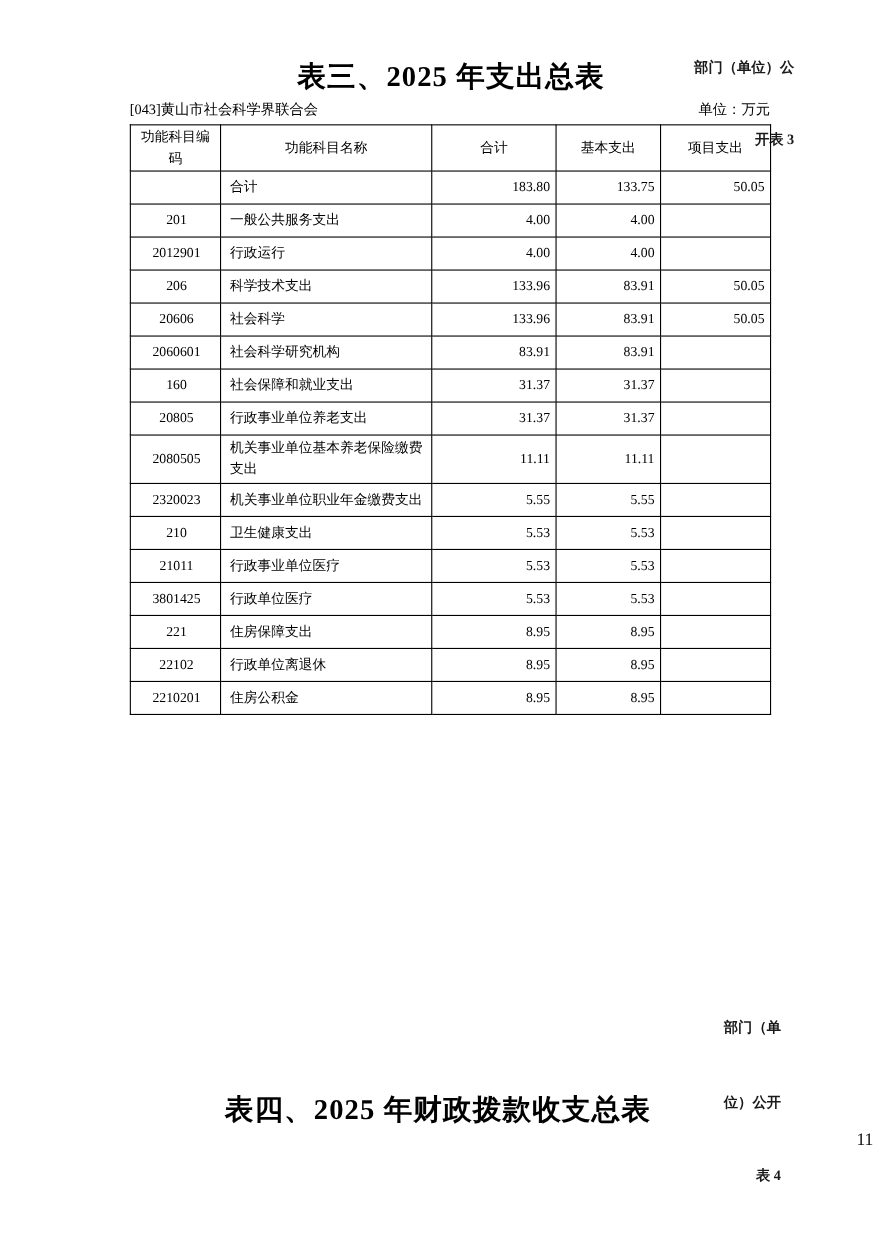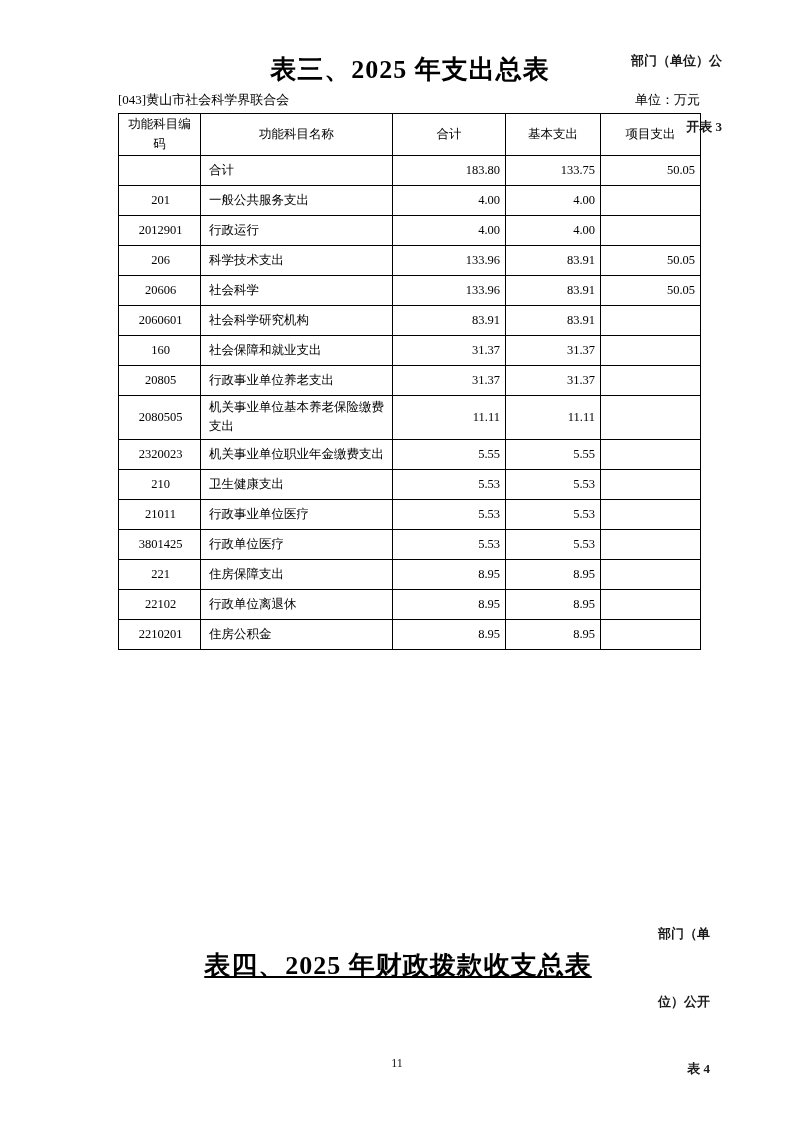--- a/index.html
+++ b/index.html
@@ -27,21 +27,21 @@
     position:absolute;
     left:106px; width:584px;
     margin:0;
     text-align:center;
     font-size:26px;
     font-weight:bold;
     letter-spacing:1px;
     font-family:"Liberation Serif","DejaVu Serif",serif;
   }
   .doc-title.t3 { top:52px; left:118px; }
-  .doc-title.t4 { top:948px;text-decoration:underline; }
+  .doc-title.t4 { top:991px; }
   .meta-row {
     position:absolute;
     top:91px; left:118px; width:582px;
     display:flex;
     justify-content:space-between;
     align-items:flex-end;
     font-size:13px;
     gap:28px;
   }
   table.budget {
@@ -70,24 +70,23 @@
   td.cell-name { text-align:left; padding:2px 4px 2px 8px; }
   td.cell-num  { text-align:right; padding:2px 5px 2px 18px; }
   col.c-code { width:82px; }
   col.c-name { width:192px; }
   col.c-total { width:113px; }
   col.c-basic { width:95px; }
   col.c-project { width:100px; }
   .page-number {
     position:absolute;
     top:1028px; left:0; width:794px;
-    text-align:center;
-    font-size:12px;
+    text-align:right;
+    font-size:16px;
     color:#111;
-    margin-top:28px;
   }
 </style>
 </head>
 <body>
 
 <div class="page">
 
   <div class="corner-note top">
     <div>部门（单位）公</div>
     <div>开表 3</div>

